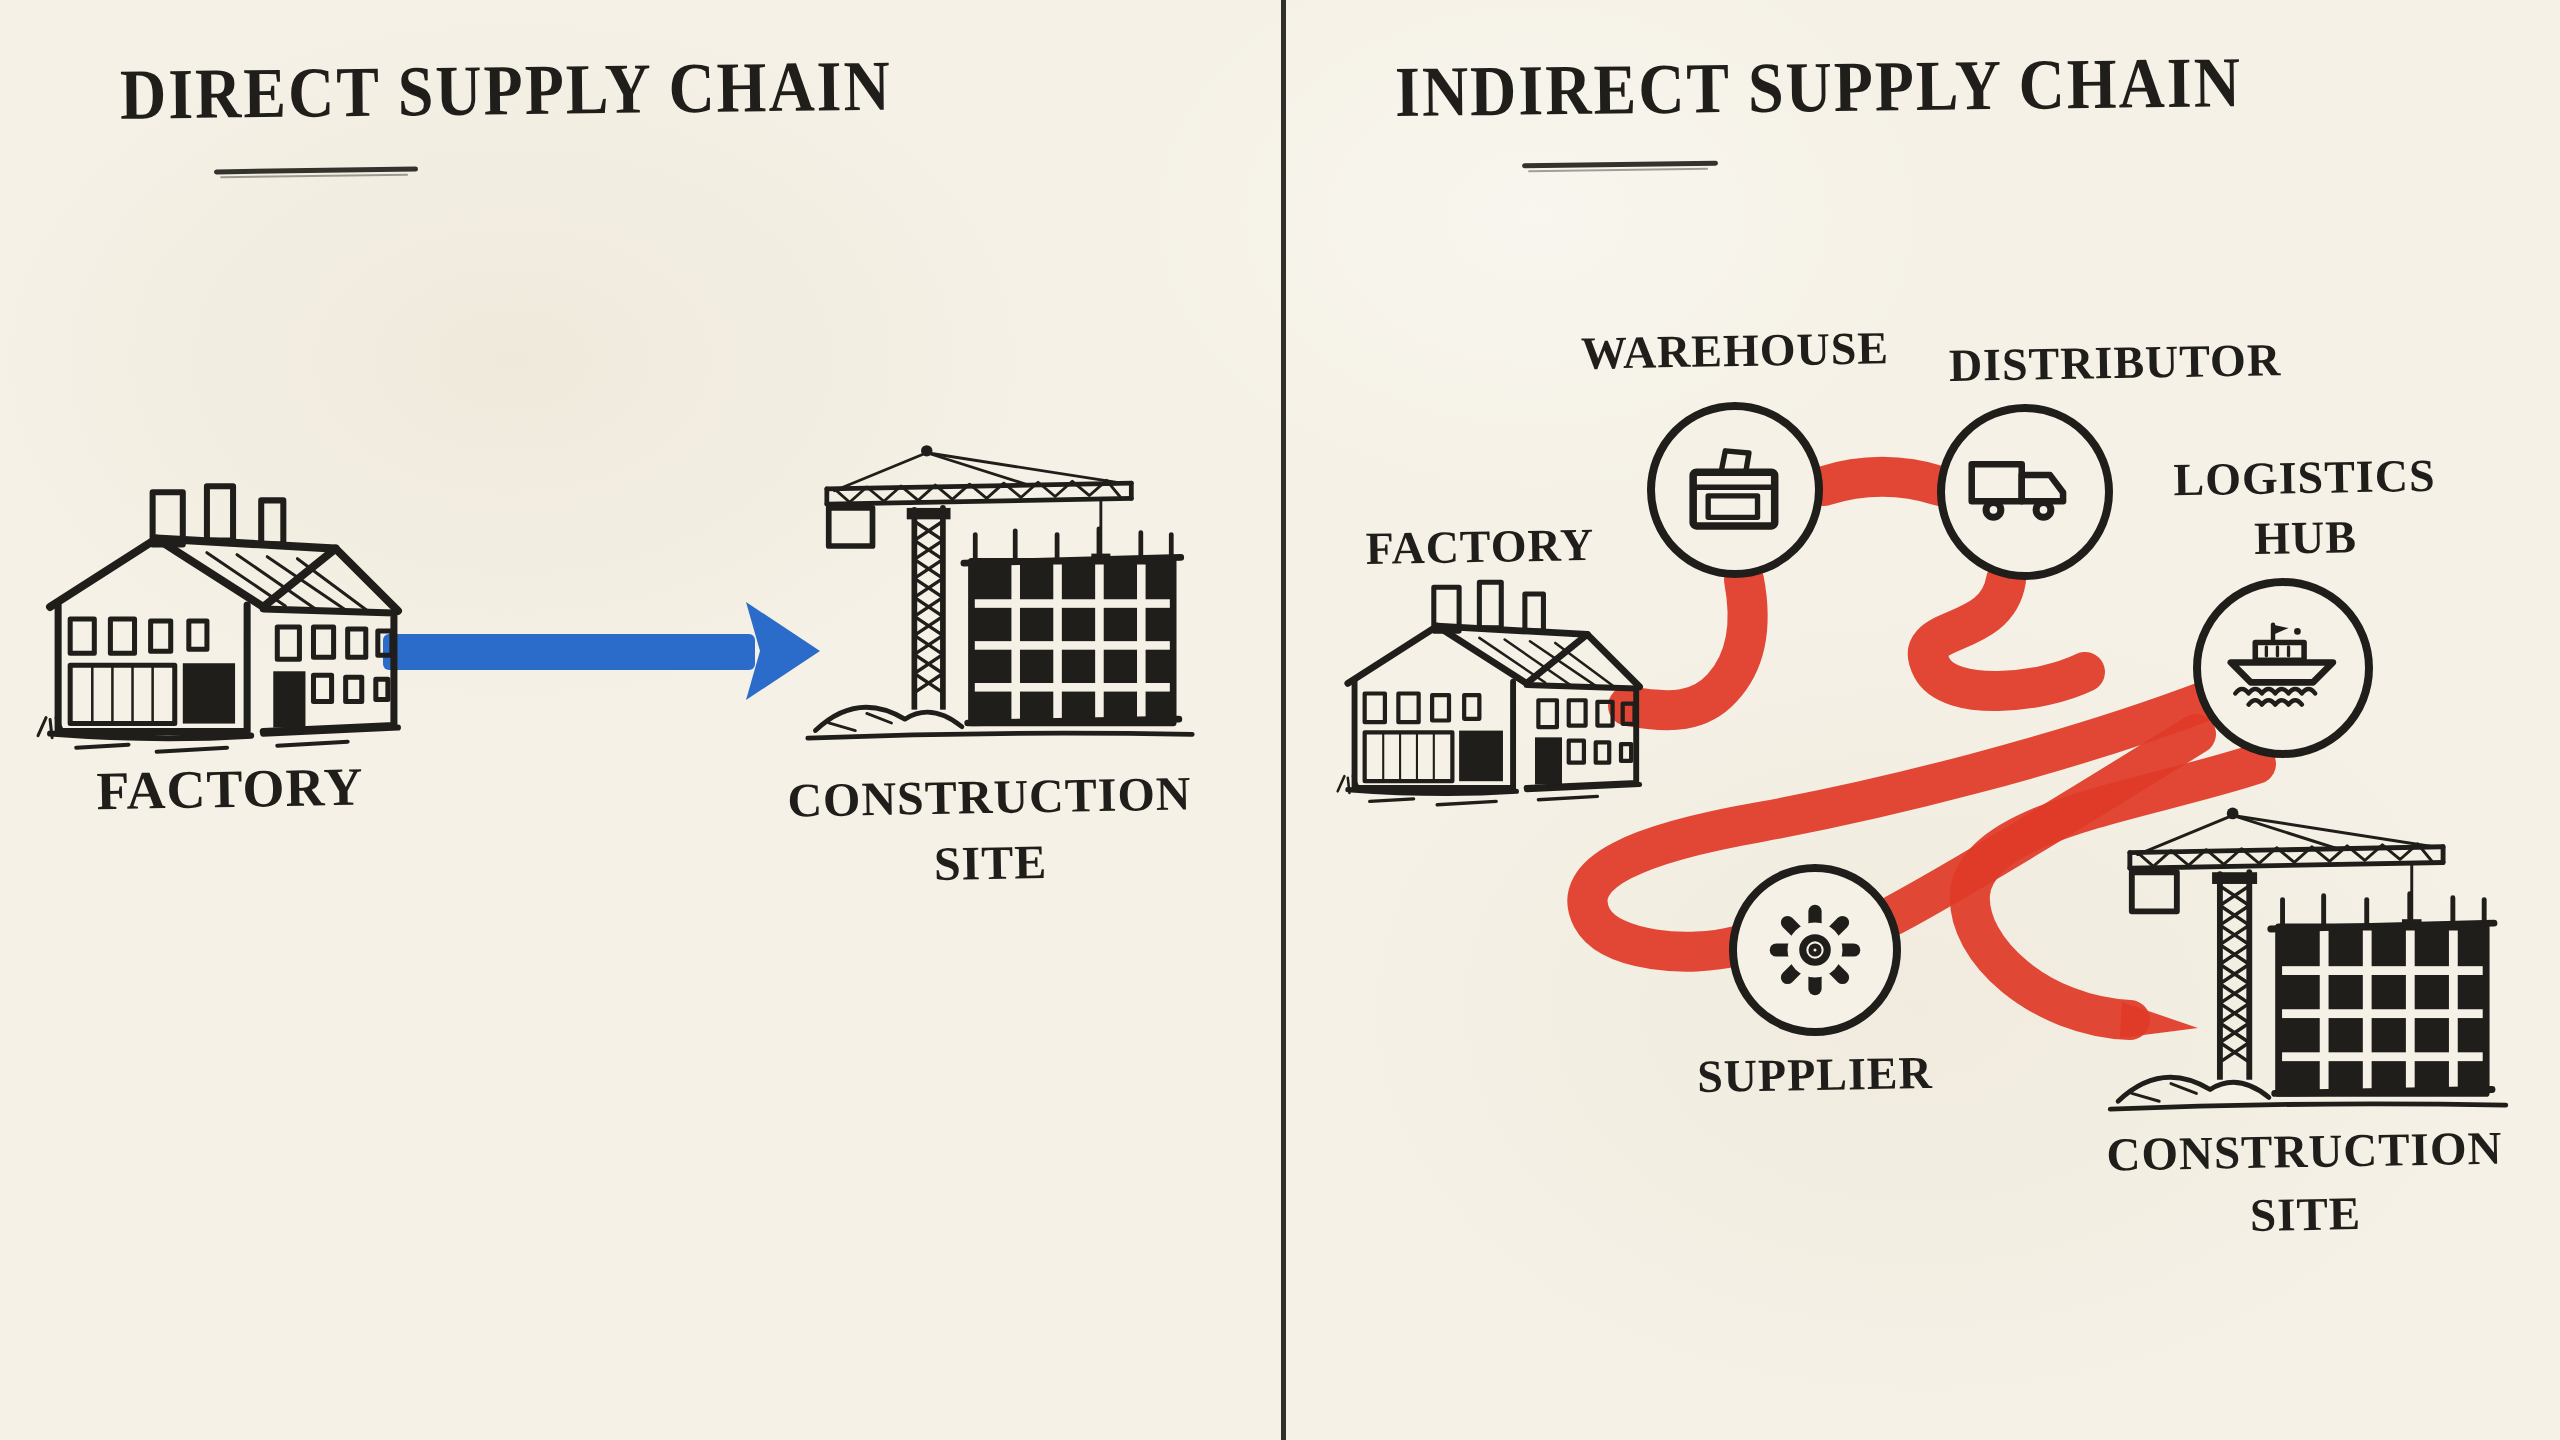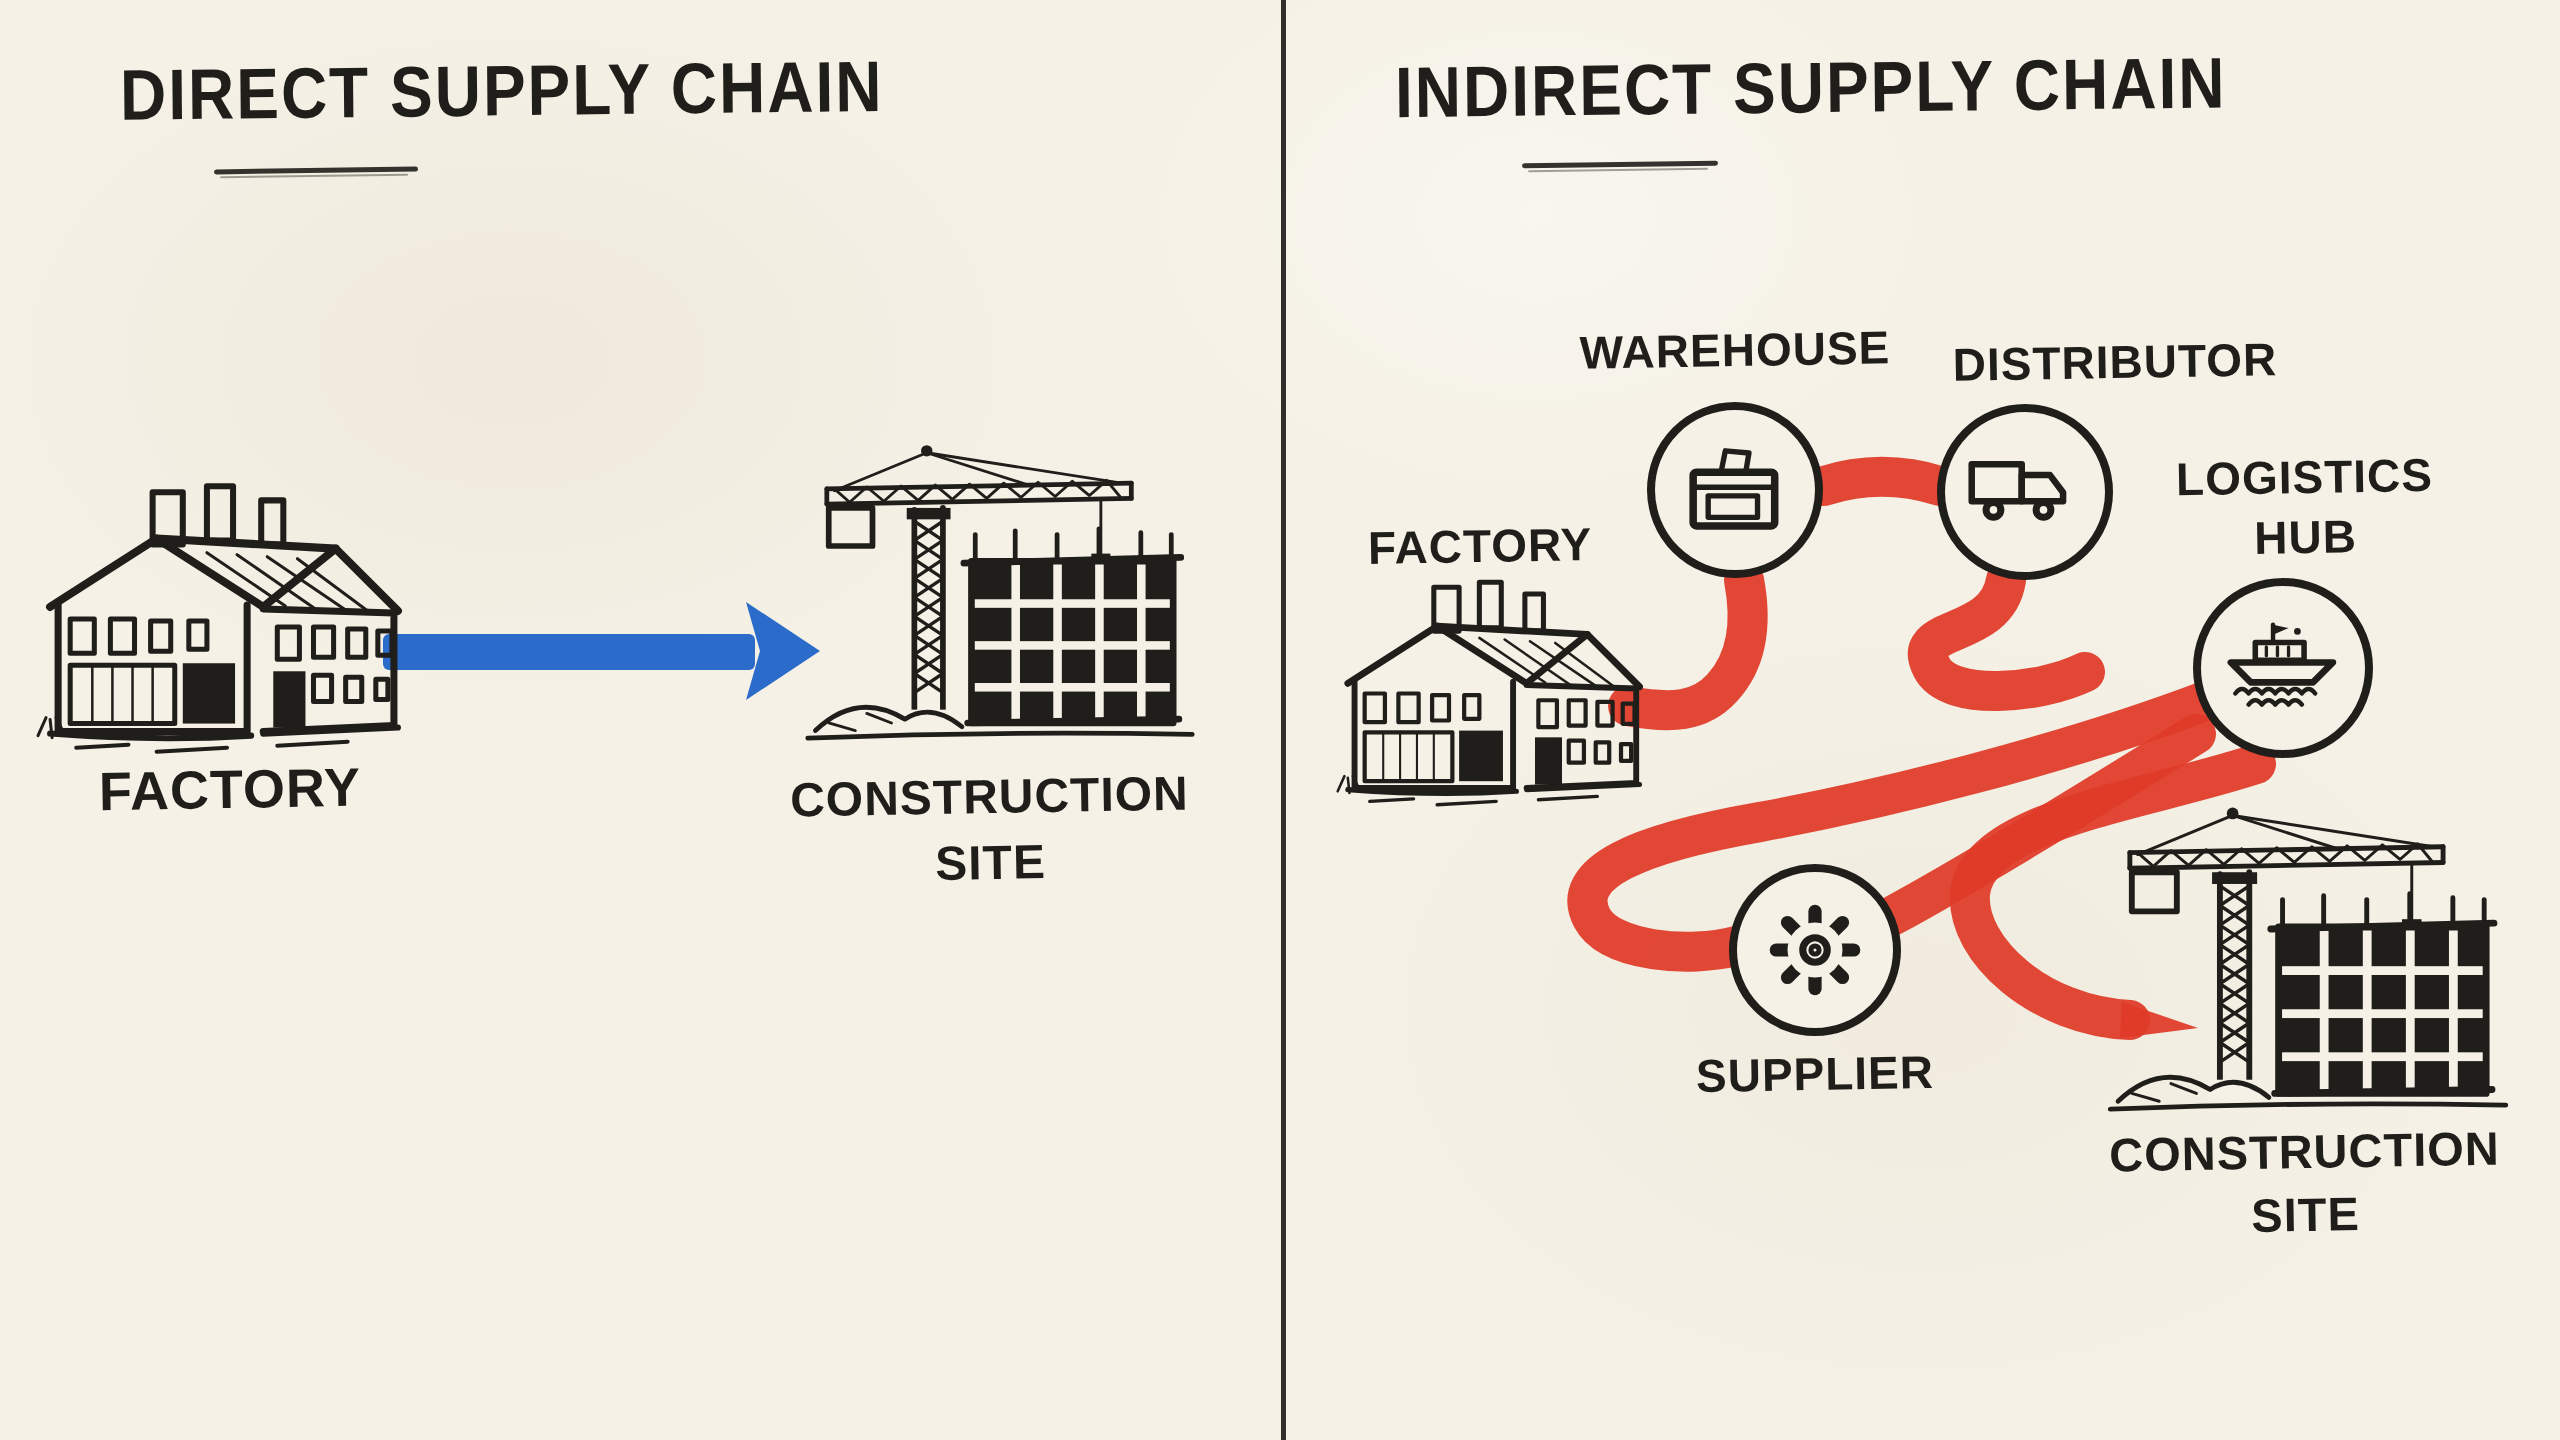--- a/index.html
+++ b/index.html
@@ -6,21 +6,21 @@
     --paper:#f5f1e6; --ink:#201e1a; --blue:#2b6bc9; --red:#e03a28;
   }
   html,body{margin:0;padding:0;background:#e8e4d8;}
   #stage{
     position:relative; width:2560px; height:1440px; overflow:hidden;
     background:
       radial-gradient(ellipse 900px 600px at 20% 25%, rgba(222,210,190,.25), transparent 60%),
       radial-gradient(ellipse 1000px 700px at 75% 70%, rgba(226,214,196,.22), transparent 60%),
       radial-gradient(ellipse 700px 500px at 60% 15%, rgba(255,255,255,.35), transparent 60%),
       var(--paper);
-    font-family:Liberation Sans, sans-serif;
+    font-family:Liberation Serif, serif;
     color:var(--ink);
   }
   .hand{
     font-weight:700; letter-spacing:1px; text-align:center; position:absolute;
     transform:rotate(-1deg); line-height:1.25; color:var(--ink); white-space:nowrap;
   }
   .title{font-size:64px; letter-spacing:2px; transform:scaleY(1.12) rotate(-0.6deg);}
   .nodelabel{font-size:46px;}
   .underline{
     position:absolute; height:5px; background:var(--ink); border-radius:3px;

